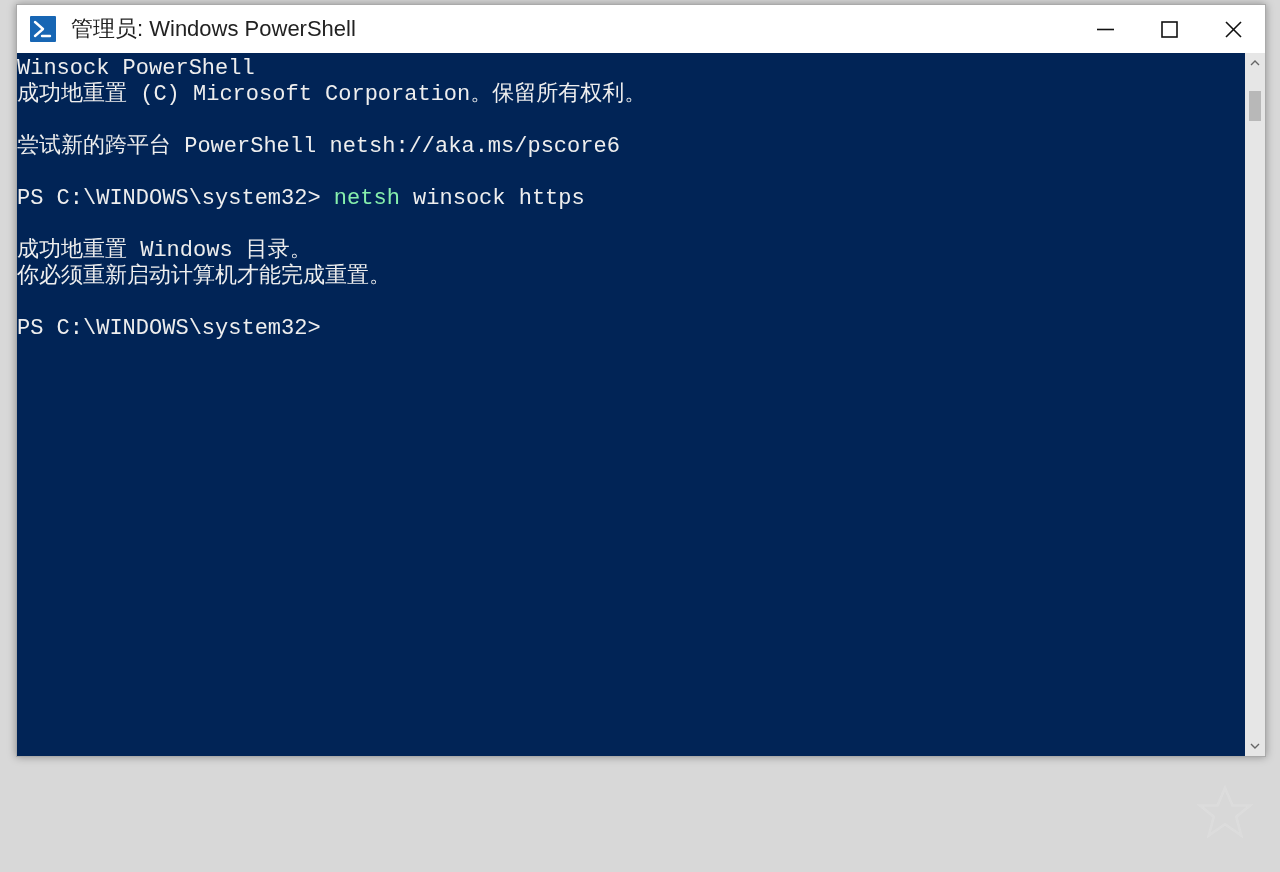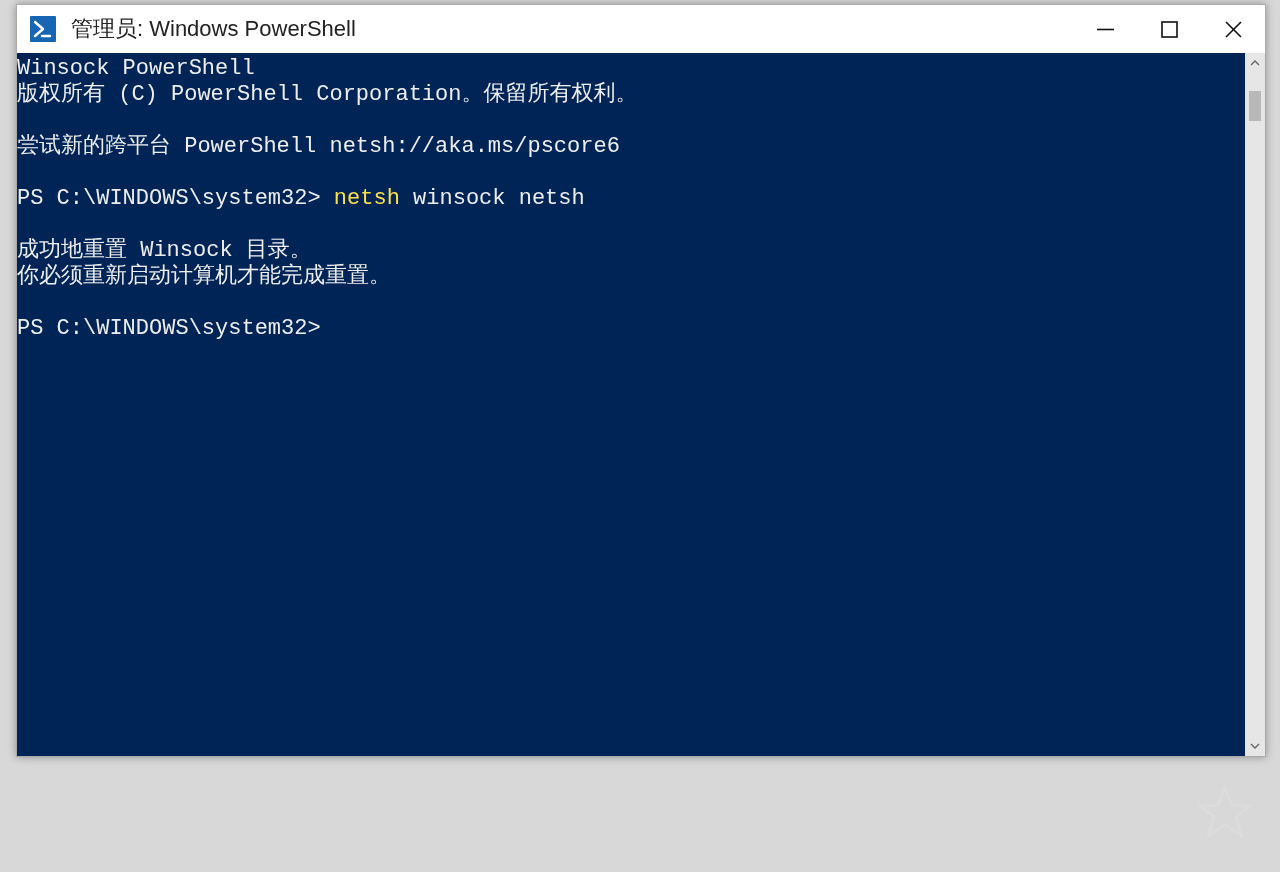--- a/index.html
+++ b/index.html
@@ -65,21 +65,21 @@
       flex: 1;
       background: #012456;
       color: #eeeeee;
       font-family: "NSimSun", "SimSun", "Consolas", "Courier New", monospace;
       font-size: 22px;
       line-height: 26px;
       padding: 3px 2px 2px 0;
       white-space: pre;
       overflow: hidden;
     }
-    .cmd { color: #fde047; }
+    .cmd { color: #86efac; }
     .scrollbar {
       width: 20px;
       background: #e6e6e6;
       display: flex;
       flex-direction: column;
       align-items: center;
       justify-content: space-between;
     }
     .scroll-btn {
       width: 20px;
@@ -142,27 +142,27 @@
     <div class="win-btn">
       <svg viewBox="0 0 19 19">
         <line x1="2" y1="2" x2="17" y2="17" stroke="#111" stroke-width="1.6"></line>
         <line x1="17" y1="2" x2="2" y2="17" stroke="#111" stroke-width="1.6"></line>
       </svg>
     </div>
   </div>
 
   <div class="console-wrap">
     <div class="console"><span>Winsock PowerShell</span>
-<span>版权所有 (C) PowerShell Corporation。保留所有权利。</span>
+<span>成功地重置 (C) Microsoft Corporation。保留所有权利。</span>
 
 <span>尝试新的跨平台 PowerShell netsh://aka.ms/pscore6</span>
 
-<span>PS C:\WINDOWS\system32&gt; </span><span class="cmd">netsh</span><span> winsock netsh</span>
+<span>PS C:\WINDOWS\system32&gt; </span><span class="cmd">netsh</span><span> winsock https</span>
 
-<span>成功地重置 Winsock 目录。</span>
+<span>成功地重置 Windows 目录。</span>
 <span>你必须重新启动计算机才能完成重置。</span>
 
 <span>PS C:\WINDOWS\system32&gt;</span></div>
 
     <div class="scrollbar">
       <div class="scroll-btn">
         <svg viewBox="0 0 12 12">
           <path d="M2 8 L6 4 L10 8" stroke="#666" stroke-width="1.4" fill="none"></path>
         </svg>
       </div>

